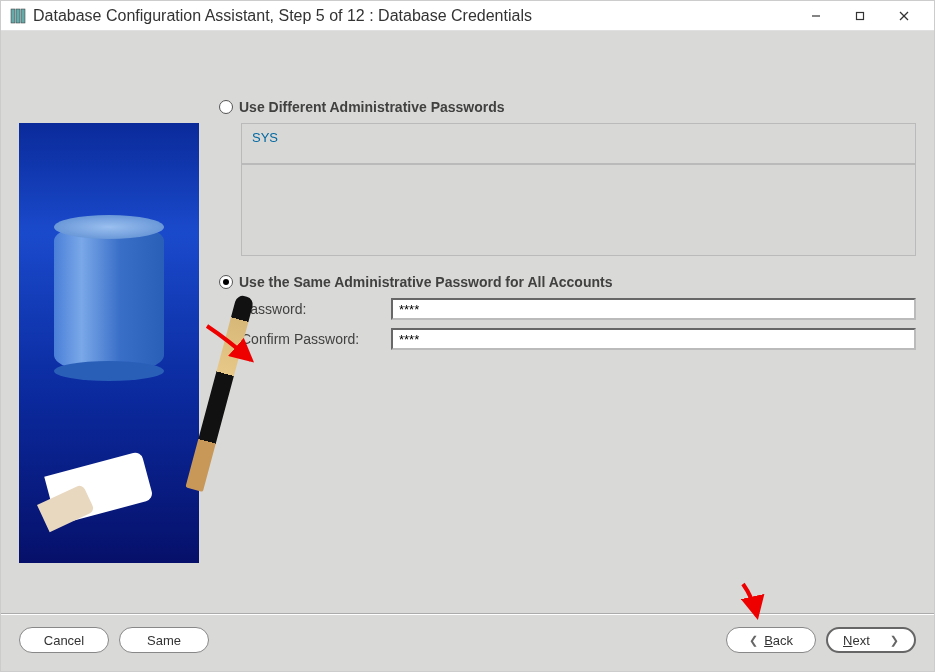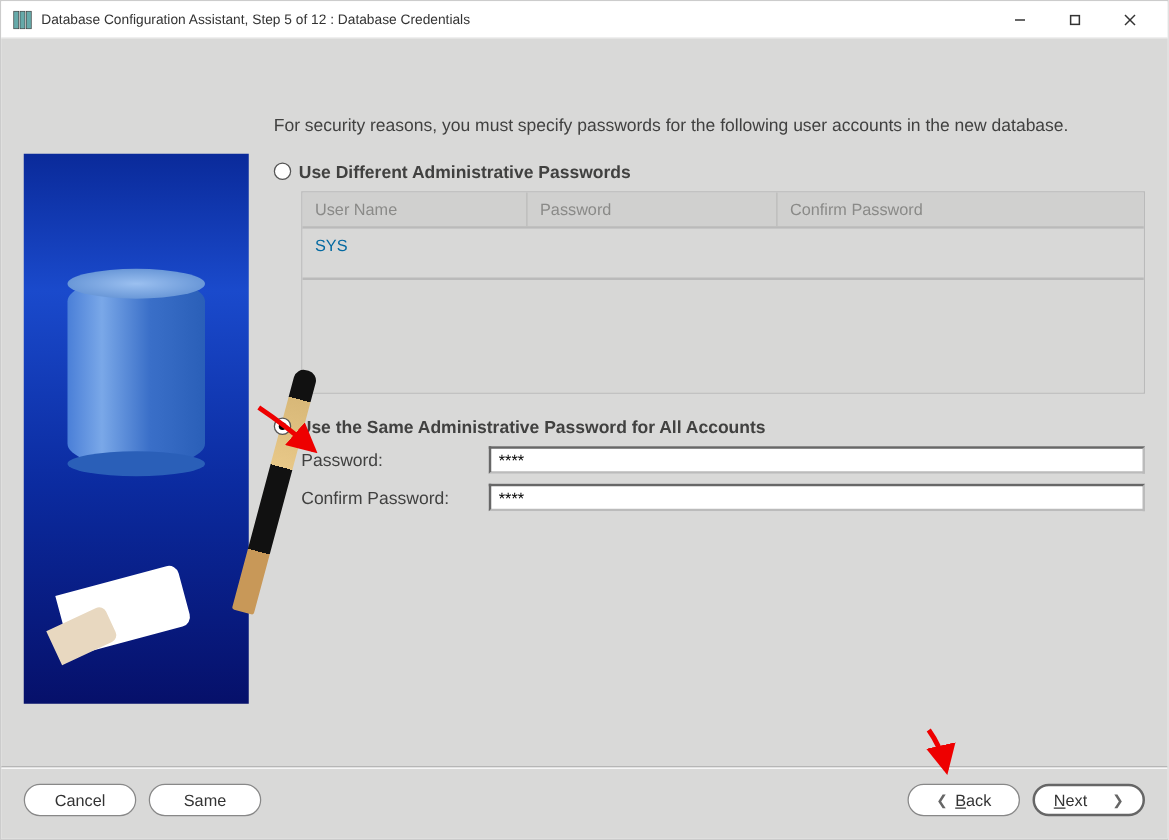--- a/index.html
+++ b/index.html
@@ -27,21 +27,21 @@
       background: #fff;
       border-bottom: 1px solid #e0e0e0;
     }
     .titlebar-icon {
       width: 18px;
       height: 18px;
       margin-right: 6px;
     }
     .titlebar-title {
       flex: 1;
-      font-size: 11px;
+      font-size: 16px;
       color: #333;
     }
     .titlebar-buttons {
       display: flex;
       gap: 0;
     }
     .titlebar-btn {
       width: 44px;
       height: 28px;
       display: flex;
@@ -295,33 +295,27 @@
     <div class="main-area">
 
       <div class="sidebar-image">
         <div class="cylinder"></div>
         <div class="pen"></div>
         <div class="tag"></div>
         <div class="tag-small"></div>
       </div>
 
       <div class="content">
-        <div class="intro-text">For security reasons, you must specify passwords for the following user accounts in the new database.</div>
 
         <div class="radio-row">
           <span class="radio"></span>
           <span>Use Different Administrative Passwords</span>
         </div>
 
         <div class="grid">
-          <div class="grid-head">
-            <div class="grid-cell col1">User Name</div>
-            <div class="grid-cell col2">Password</div>
-            <div class="grid-cell col3">Confirm Password</div>
-          </div>
           <div class="grid-body">
             <div class="grid-row">
               <div class="grid-cell col1">SYS</div>
               <div class="grid-cell col2"></div>
               <div class="grid-cell col3"></div>
             </div>
             <div class="grid-row">
               <div class="grid-cell col2"></div>
               <div class="grid-cell col3"></div>
             </div>

